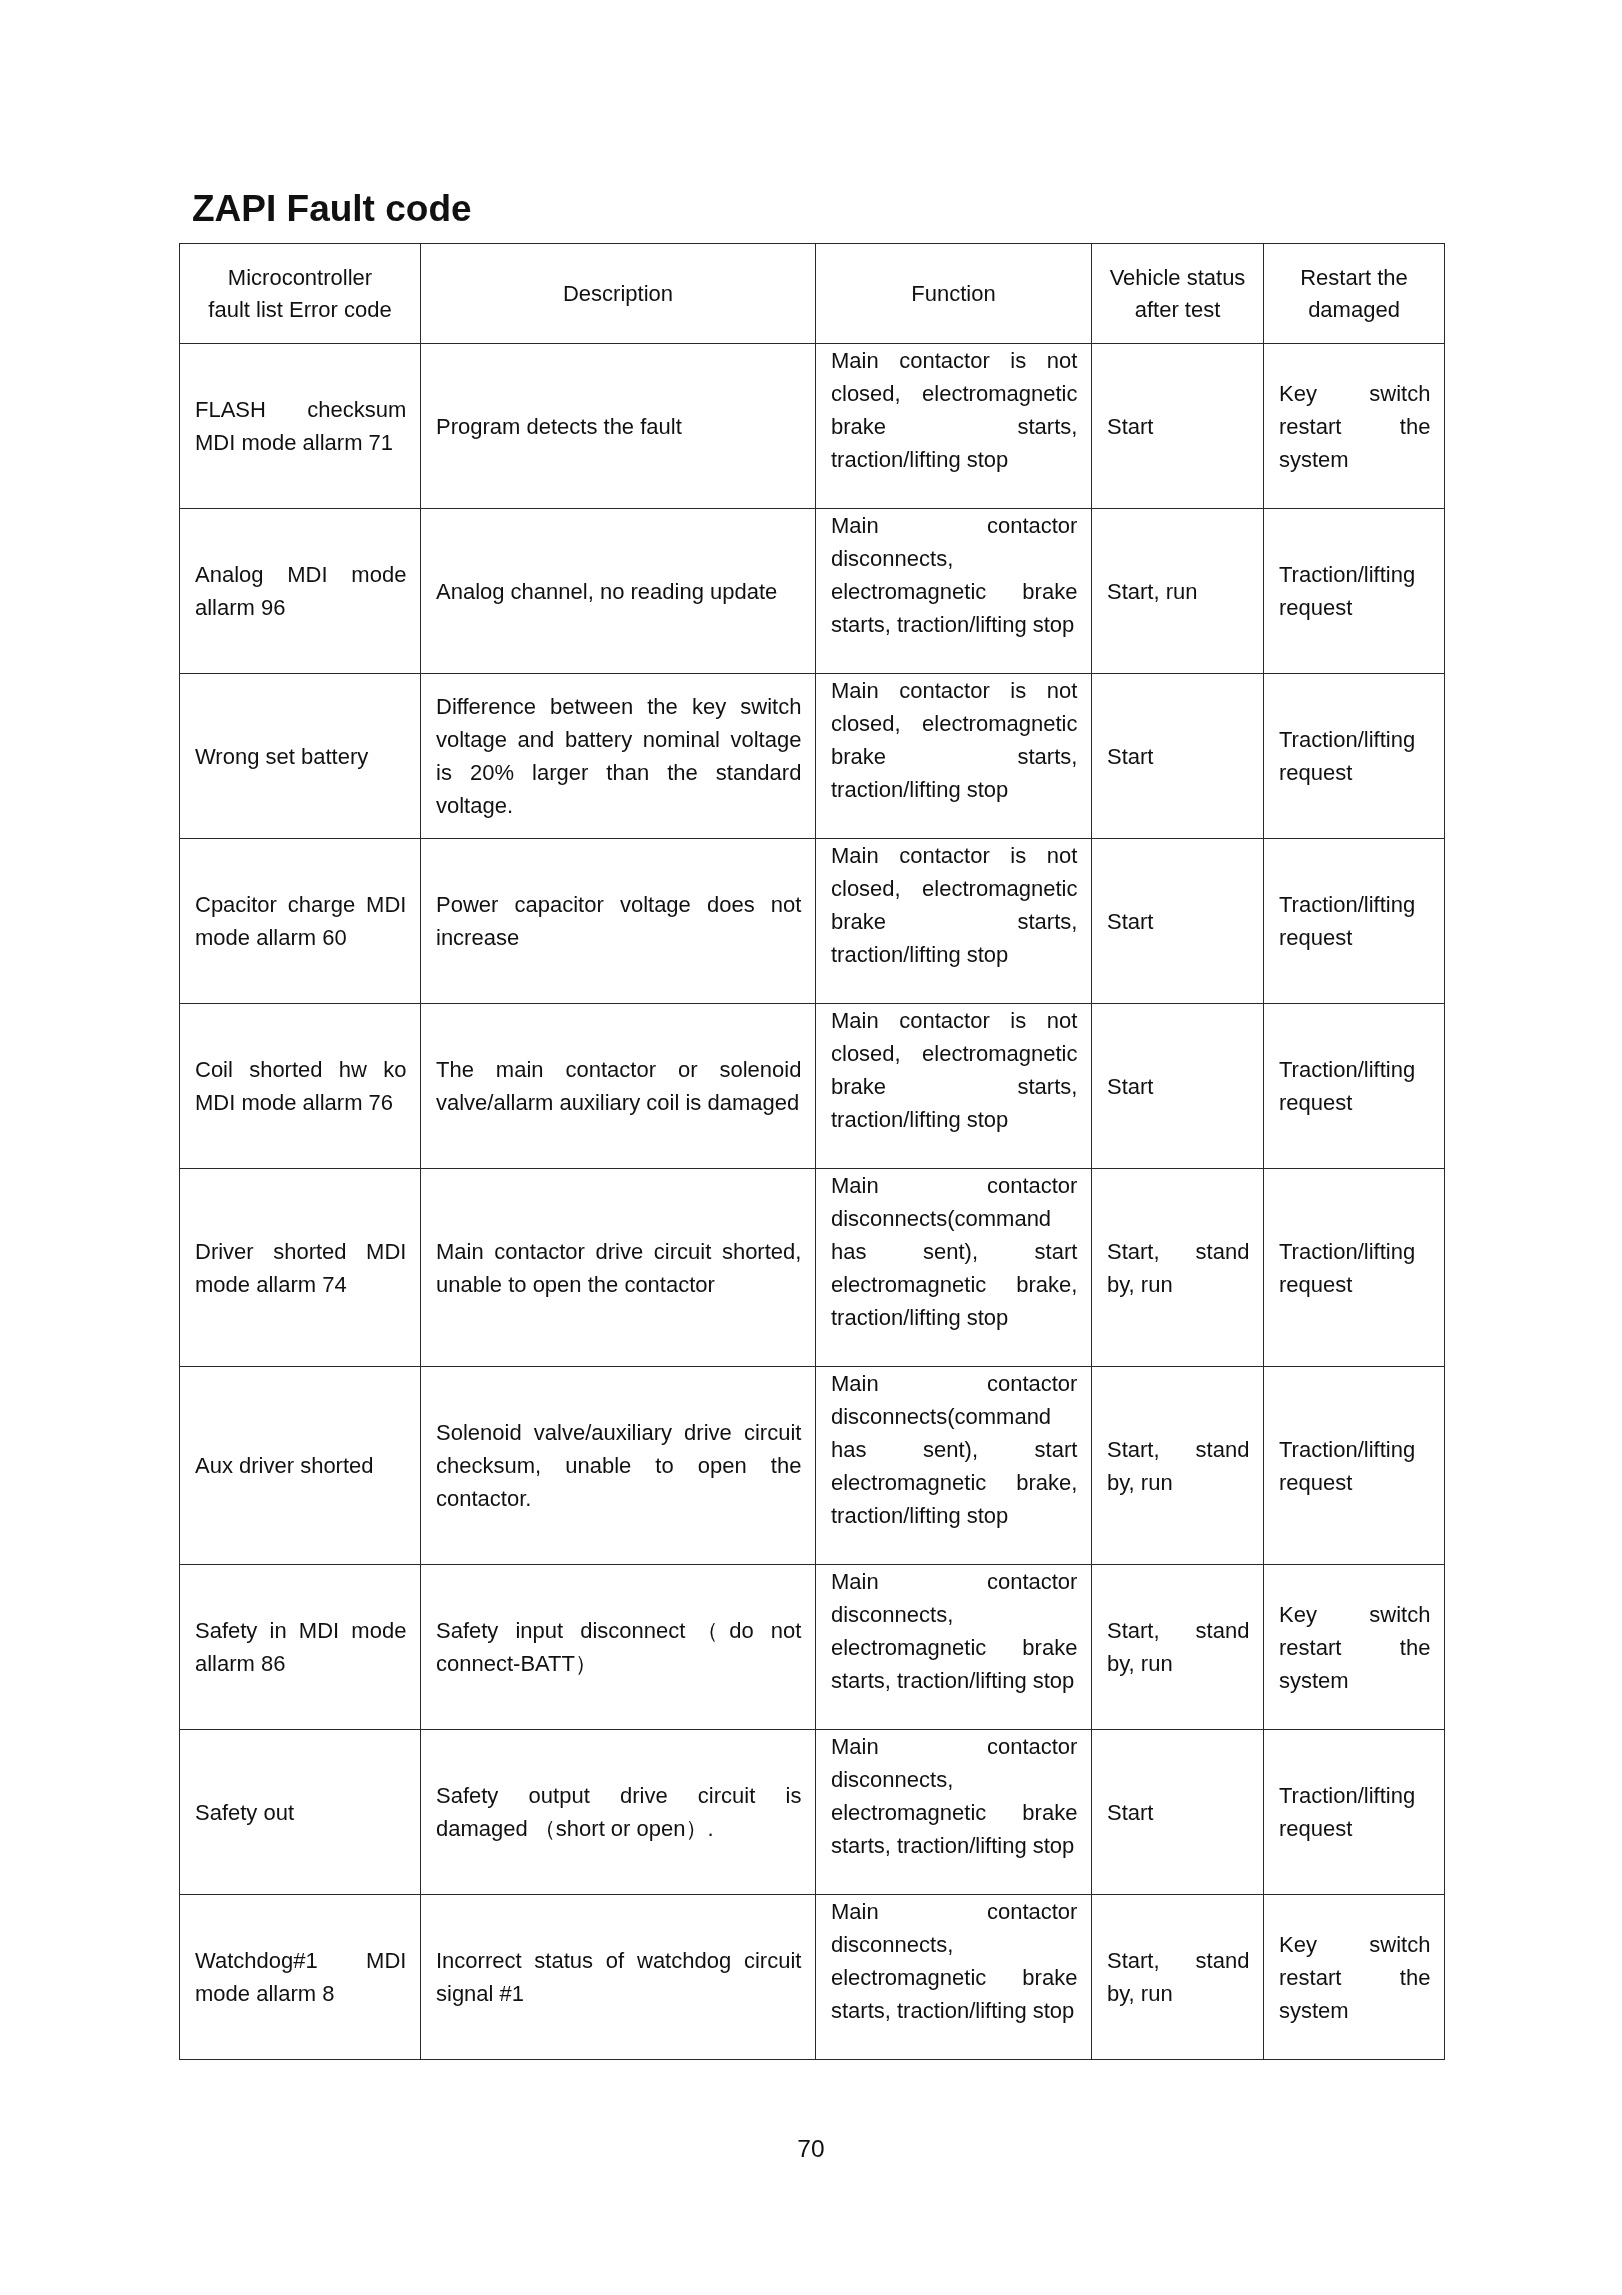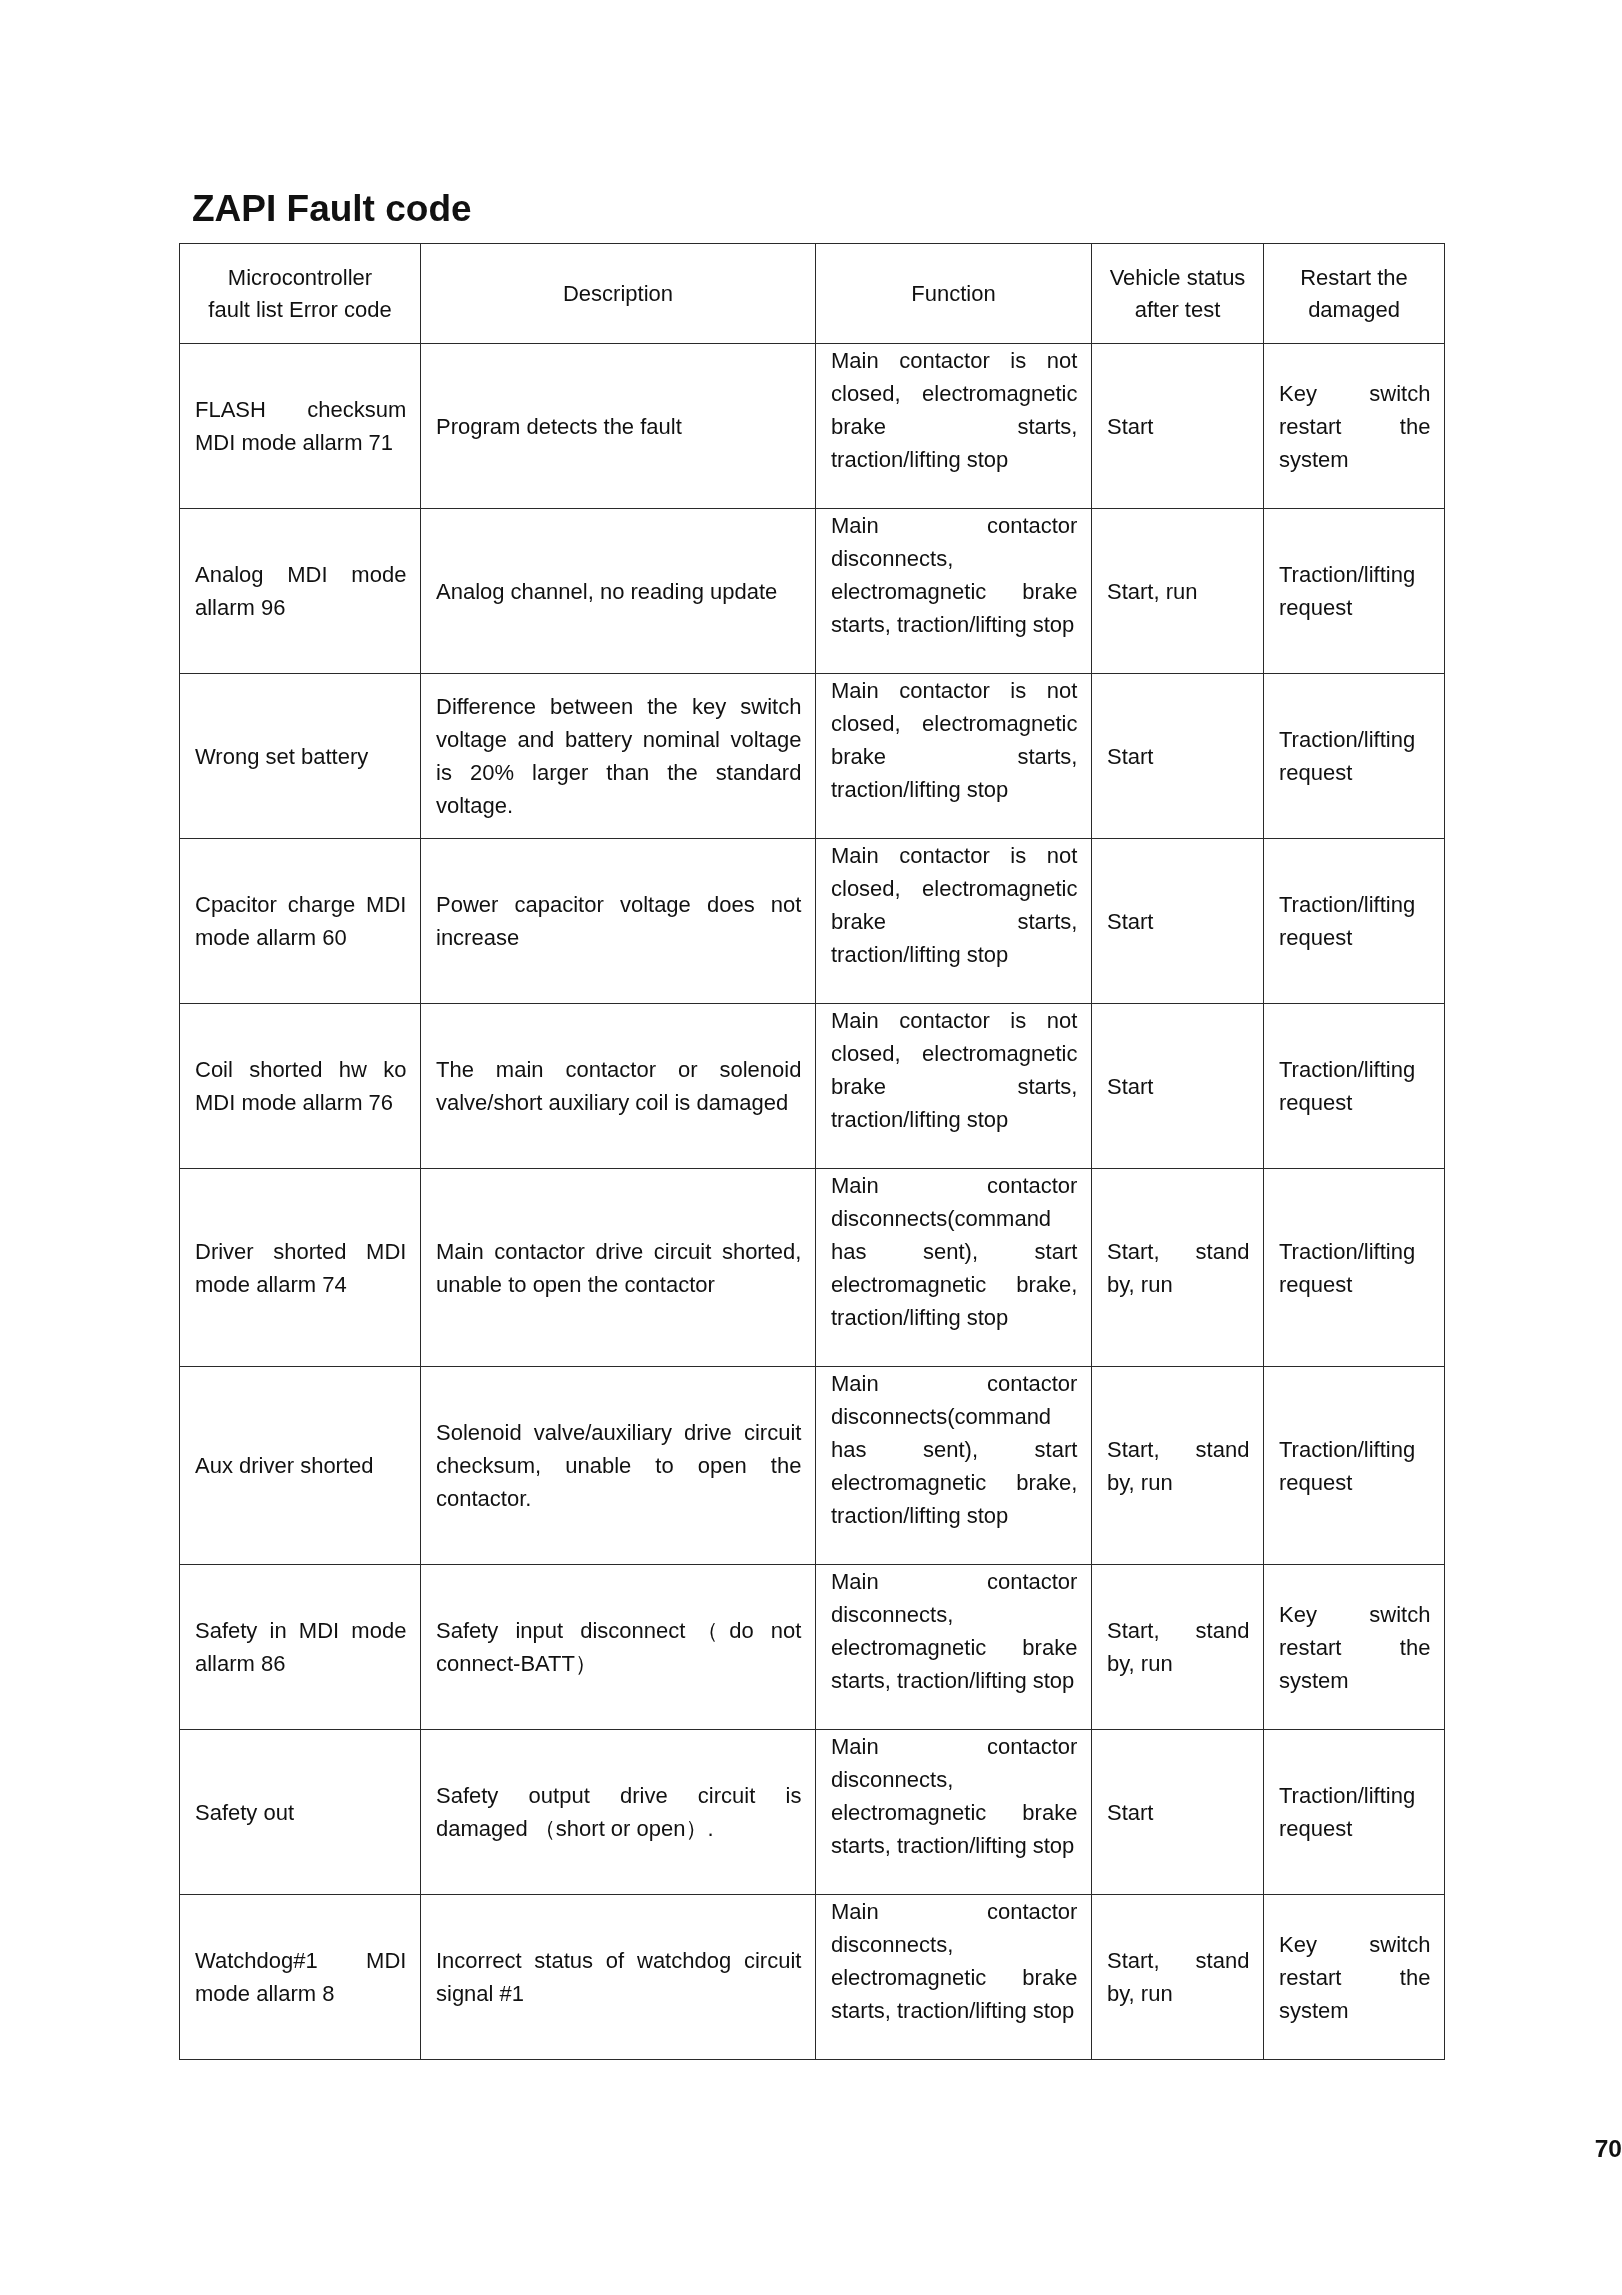--- a/index.html
+++ b/index.html
@@ -25,21 +25,21 @@
   table.faults th {
     text-align: center; line-height: 32px; padding: 0 6.8px;
   }
   table.faults td { text-align: justify; text-align-last: left; margin-top: 8px; }
   tr.hdr { height: 100px; }
   tr.r242 { height: 165px; }
   tr.r291 { height: 198px; }
   .fn { vertical-align: top !important; padding-top: 0 !important; }
   .page-num {
     position: absolute; left: 0; width: 1622px; top: 2135px;
-    text-align: right; font-size: 24.5px; line-height: 27px; font-weight: bold;
+    text-align: center; font-size: 24.5px; line-height: 27px;
   }
 </style>
 </head>
 <body>
 
 <div class="title">ZAPI Fault code</div>
 
 <table class="faults">
   <colgroup>
     <col style="width:241px">
@@ -81,21 +81,21 @@
     </tr>
     <tr class="r242">
       <td>Cpacitor charge MDI mode allarm 60</td>
       <td>Power capacitor voltage does not increase</td>
       <td class="fn">Main contactor is not closed, electromagnetic brake starts, traction/lifting stop</td>
       <td>Start</td>
       <td>Traction/lifting request</td>
     </tr>
     <tr class="r242">
       <td>Coil shorted hw ko MDI mode allarm 76</td>
-      <td>The main contactor or solenoid valve/short auxiliary coil is damaged</td>
+      <td>The main contactor or solenoid valve/allarm auxiliary coil is damaged</td>
       <td class="fn">Main contactor is not closed, electromagnetic brake starts, traction/lifting stop</td>
       <td>Start</td>
       <td>Traction/lifting request</td>
     </tr>
     <tr class="r291">
       <td>Driver shorted MDI mode allarm 74</td>
       <td>Main contactor drive circuit shorted, unable to open the contactor</td>
       <td class="fn">Main contactor disconnects(command has sent), start electromagnetic brake, traction/lifting stop</td>
       <td>Start, stand by, run</td>
       <td>Traction/lifting request</td>

